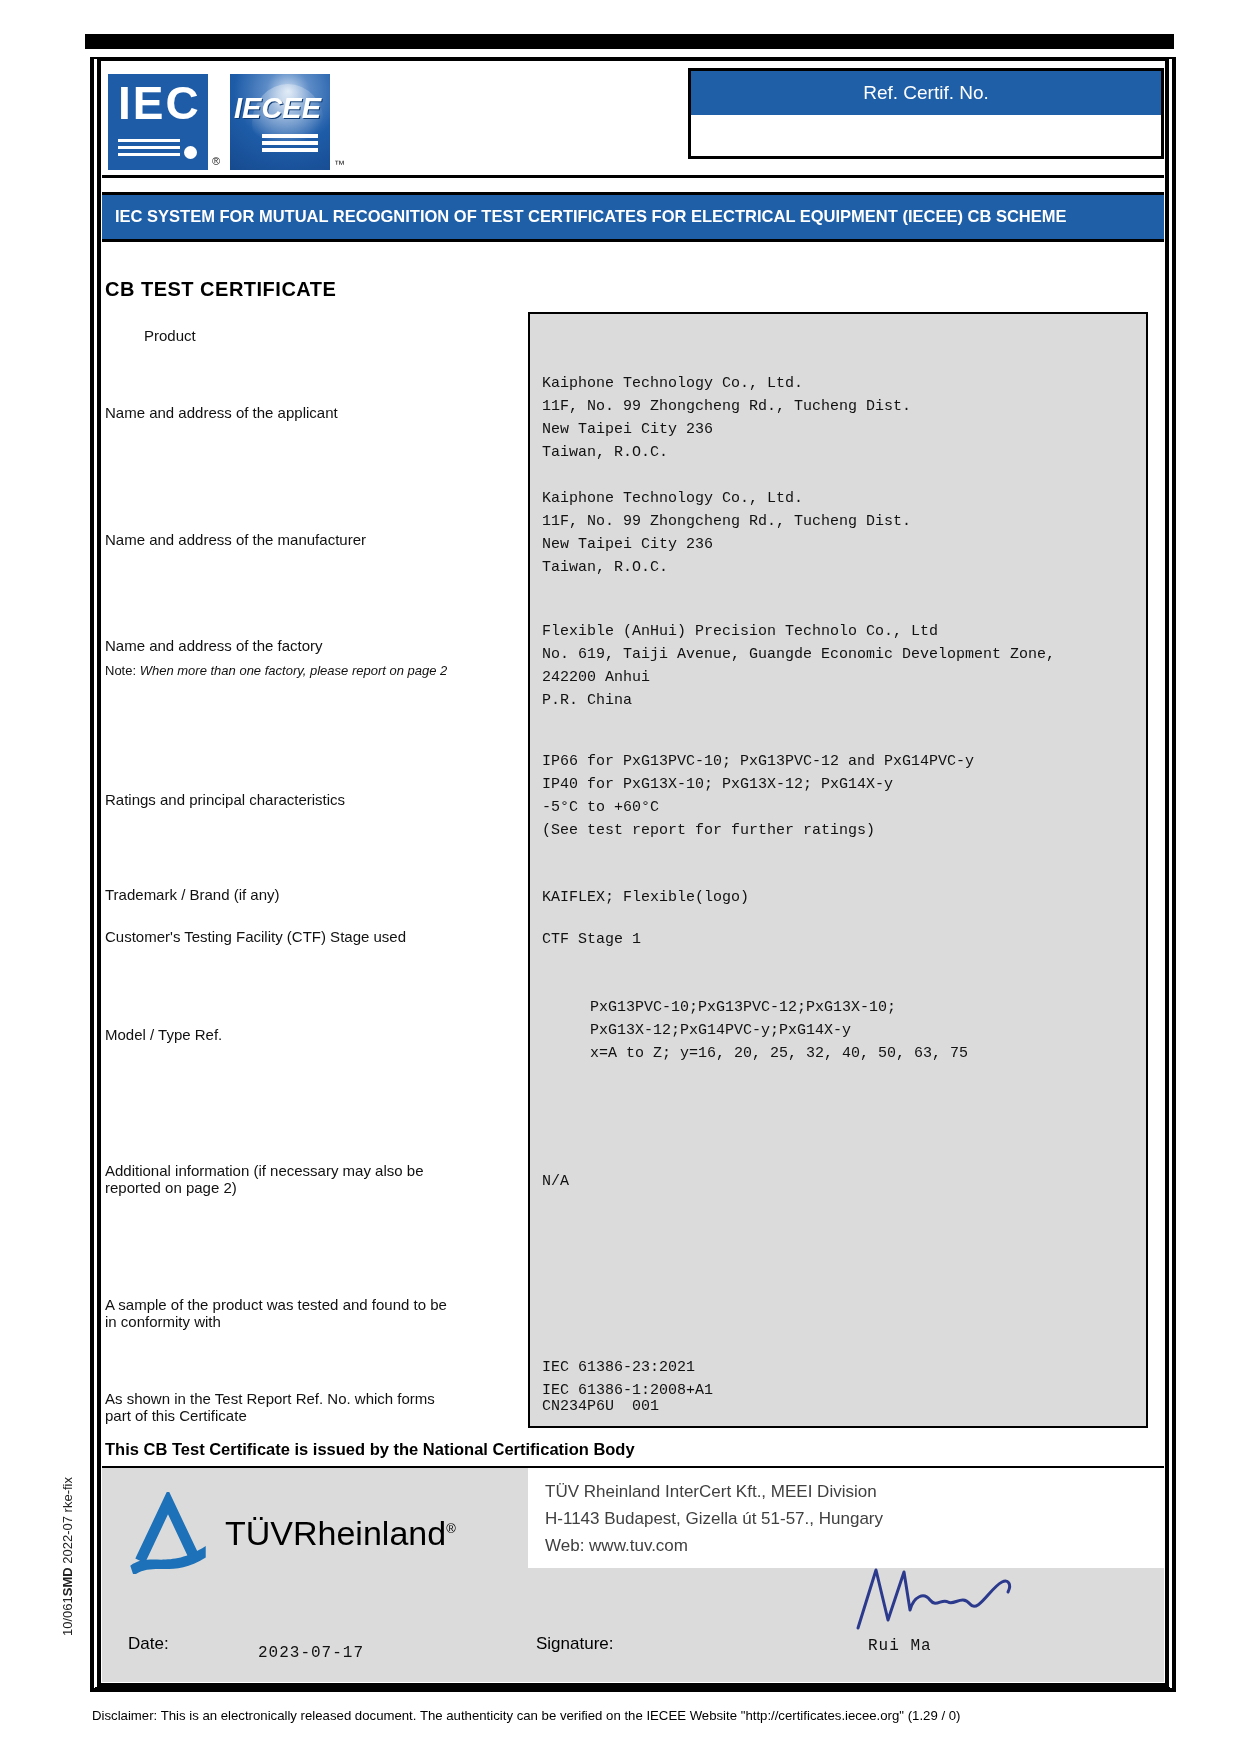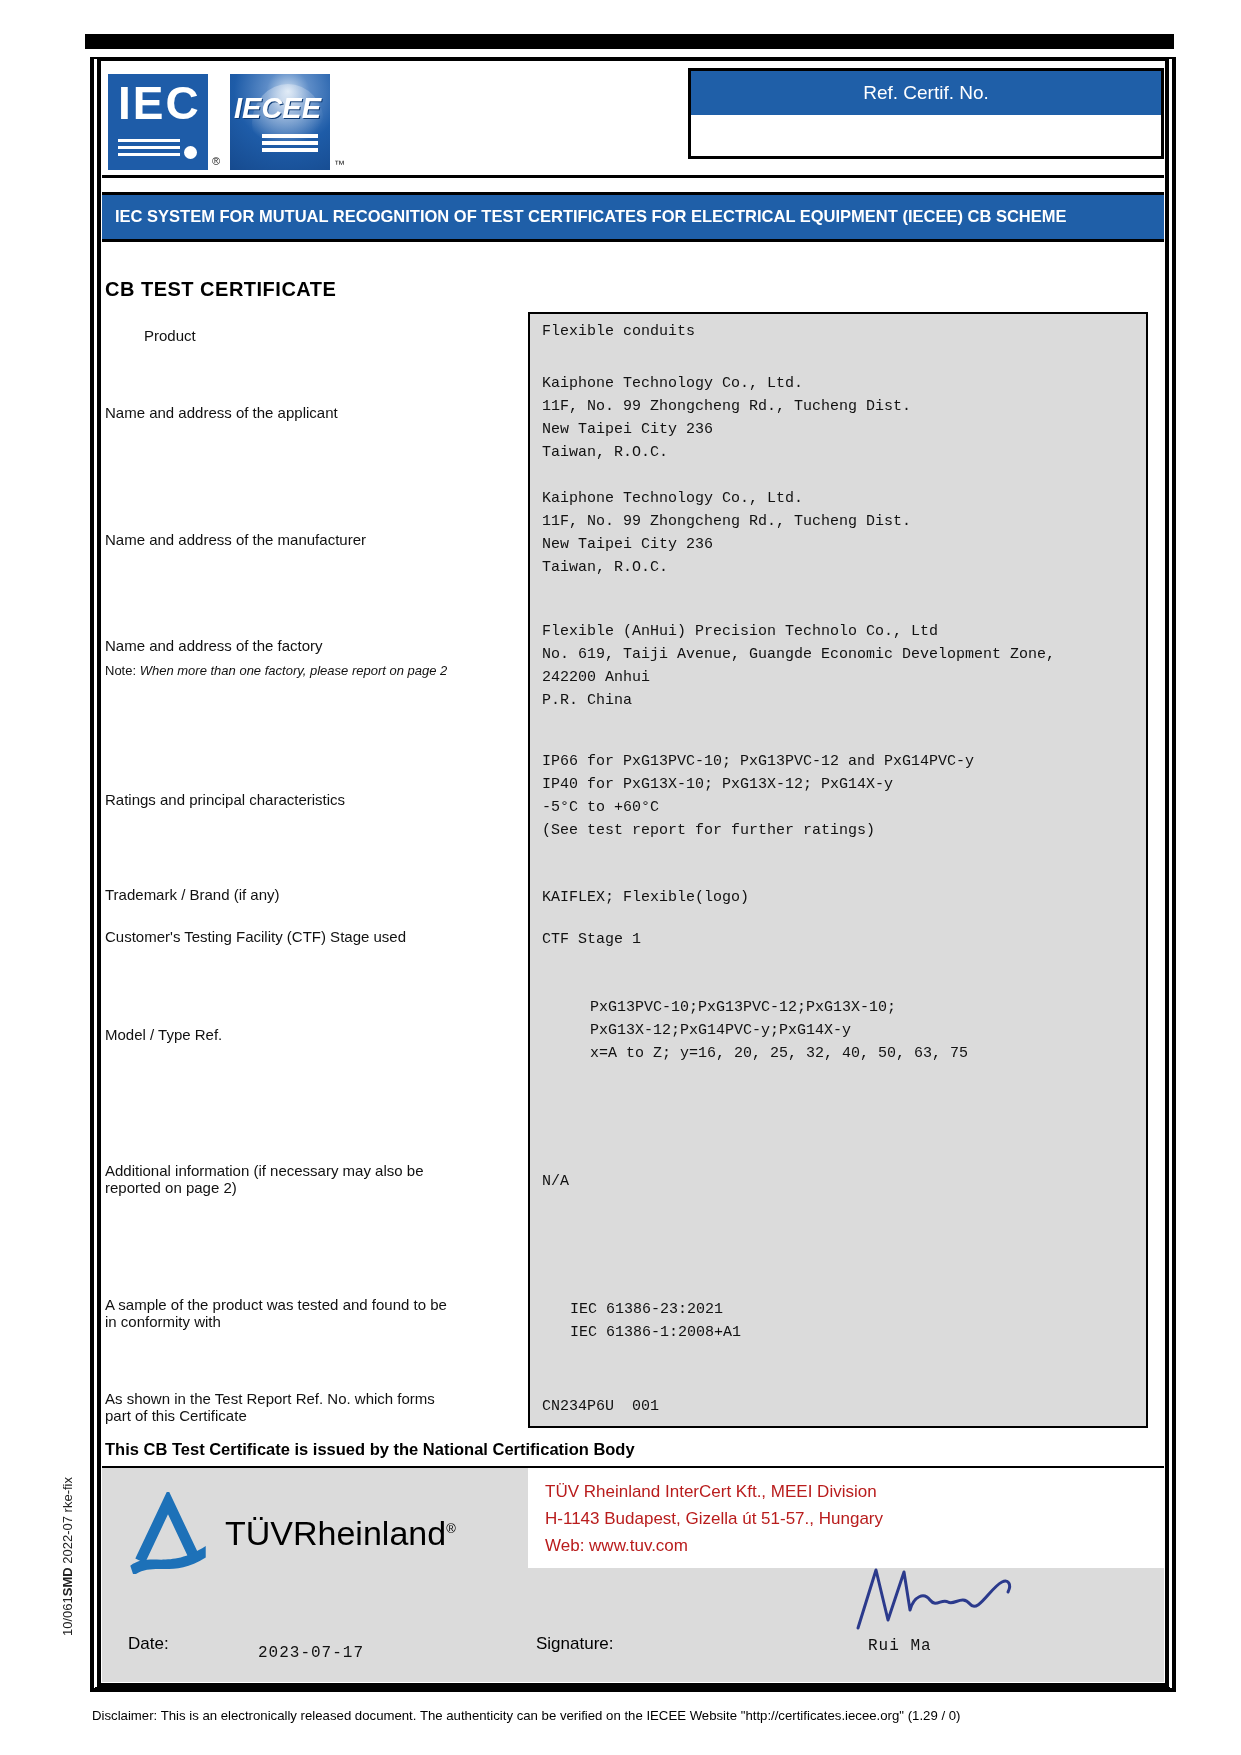--- a/index.html
+++ b/index.html
@@ -50,21 +50,21 @@
   .label{font-size:15px;color:#111;width:400px;}
   .label.narrow{width:350px;}
   .note{font-size:13px;color:#111;}
   .note i{font-style:italic;}
   .value{font-size:15px;line-height:23px;color:#111;width:600px;}
 
   
   .issued-line{left:105px;top:1440px;font-size:16.5px;font-weight:bold;}
   .tuv-gray{left:102px;top:1466px;width:1062px;height:216px;background:#DBDBDB;border-top:2px solid #000;box-sizing:border-box;}
   .addr-white{left:528px;top:1468px;width:636px;height:100px;background:#fff;}
-  .addr-text{left:545px;top:1478px;font-size:17px;line-height:27px;color:#b91c1c;}
+  .addr-text{left:545px;top:1478px;font-size:17px;line-height:27px;color:#404040;}
   .tuv-logo-wrap{left:125px;top:1492px;display:flex;align-items:center;}
   .tuv-words{font-size:34px;color:#000;margin-left:14px;letter-spacing:0px;}
   .tuv-words b{font-weight:normal;text-align:right;}
   .tuv-reg{font-size:13px;vertical-align:super;}
   .date-label,.sig-label{font-size:17px;color:#000;}
   .date-value,.signatory{font-size:16px;letter-spacing:1px;color:#111;}
 
   .disclaimer{left:92px;top:1708px;width:1110px;font-size:13.2px;color:#000;}
 
   .side-text{left:60px;top:1636px;transform:rotate(-90deg);transform-origin:0 0;
@@ -116,21 +116,20 @@
   <div class="abs label" style="left:105px;top:637px;">Name and address of the factory</div>
   <div class="abs note" style="left:105px;top:663px;"><span>Note: </span><i>When more than one factory, please report on page 2</i></div>
   <div class="abs label" style="left:105px;top:791px;">Ratings and principal characteristics</div>
   <div class="abs label" style="left:105px;top:886px;">Trademark / Brand (if any)</div>
   <div class="abs label" style="left:105px;top:928px;">Customer's Testing Facility (CTF) Stage used</div>
   <div class="abs label" style="left:105px;top:1026px;">Model / Type Ref.</div>
   <div class="abs label narrow" style="left:105px;top:1162px;width:368px;">Additional information (if necessary may also be reported on page 2)</div>
   <div class="abs label narrow" style="left:105px;top:1296px;width:345px;">A sample of the product was tested and found to be in conformity with</div>
   <div class="abs label narrow" style="left:105px;top:1390px;width:330px;">As shown in the Test Report Ref. No. which forms part of this Certificate</div>
 
-  <div class="abs value mono pre" style="left:542px;top:320px;">Flexible conduits</div>
   <div class="abs value mono pre" style="left:542px;top:372px;">Kaiphone Technology Co., Ltd.
 11F, No. 99 Zhongcheng Rd., Tucheng Dist.
 New Taipei City 236
 Taiwan, R.O.C.</div>
   <div class="abs value mono pre" style="left:542px;top:487px;">Kaiphone Technology Co., Ltd.
 11F, No. 99 Zhongcheng Rd., Tucheng Dist.
 New Taipei City 236
 Taiwan, R.O.C.</div>
   <div class="abs value mono pre" style="left:542px;top:620px;">Flexible (AnHui) Precision Technolo Co., Ltd
 No. 619, Taiji Avenue, Guangde Economic Development Zone,
@@ -139,21 +138,21 @@
   <div class="abs value mono pre" style="left:542px;top:750px;">IP66 for PxG13PVC-10; PxG13PVC-12 and PxG14PVC-y
 IP40 for PxG13X-10; PxG13X-12; PxG14X-y
 -5°C to +60°C
 (See test report for further ratings)</div>
   <div class="abs value mono pre" style="left:542px;top:886px;">KAIFLEX; Flexible(logo)</div>
   <div class="abs value mono pre" style="left:542px;top:928px;">CTF Stage 1</div>
   <div class="abs value mono pre" style="left:542px;top:996px;margin-left:48px;">PxG13PVC-10;PxG13PVC-12;PxG13X-10;
 PxG13X-12;PxG14PVC-y;PxG14X-y
 x=A to Z; y=16, 20, 25, 32, 40, 50, 63, 75</div>
   <div class="abs value mono pre" style="left:542px;top:1170px;">N/A</div>
-  <div class="abs value mono pre" style="left:542px;top:1298px;margin-left:28px;">IEC 61386-23:2021
+  <div class="abs value mono pre" style="left:542px;top:1356px;">IEC 61386-23:2021
 IEC 61386-1:2008+A1</div>
   <div class="abs value mono pre" style="left:542px;top:1395px;">CN234P6U  001</div>
 
   <div class="abs issued-line">This CB Test Certificate is issued by the National Certification Body</div>
   <div class="abs tuv-gray"></div>
   <div class="abs addr-white"></div>
   <div class="abs addr-text pre">TÜV Rheinland InterCert Kft., MEEI Division
 H-1143 Budapest, Gizella út 51-57., Hungary
 Web: www.tuv.com</div>
 

